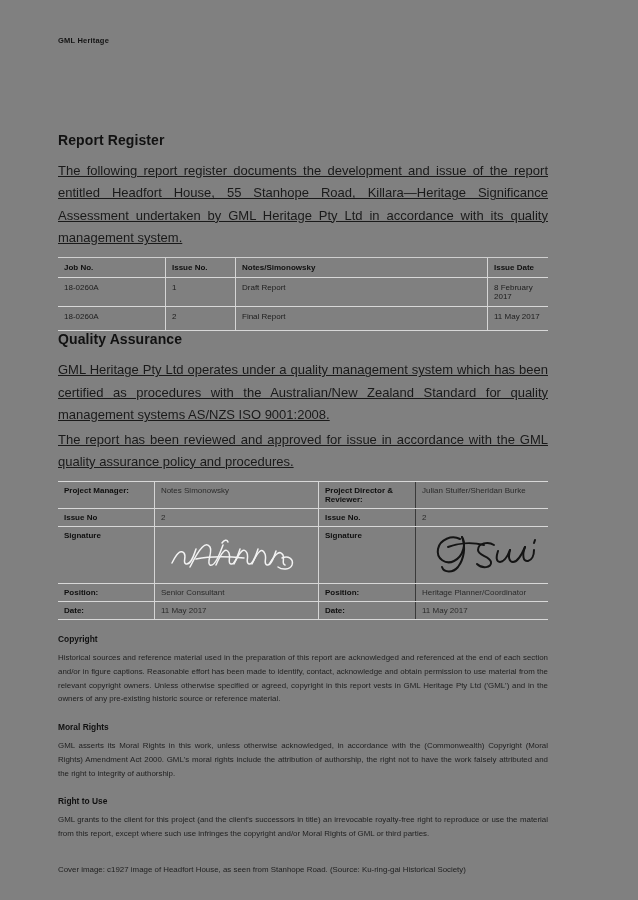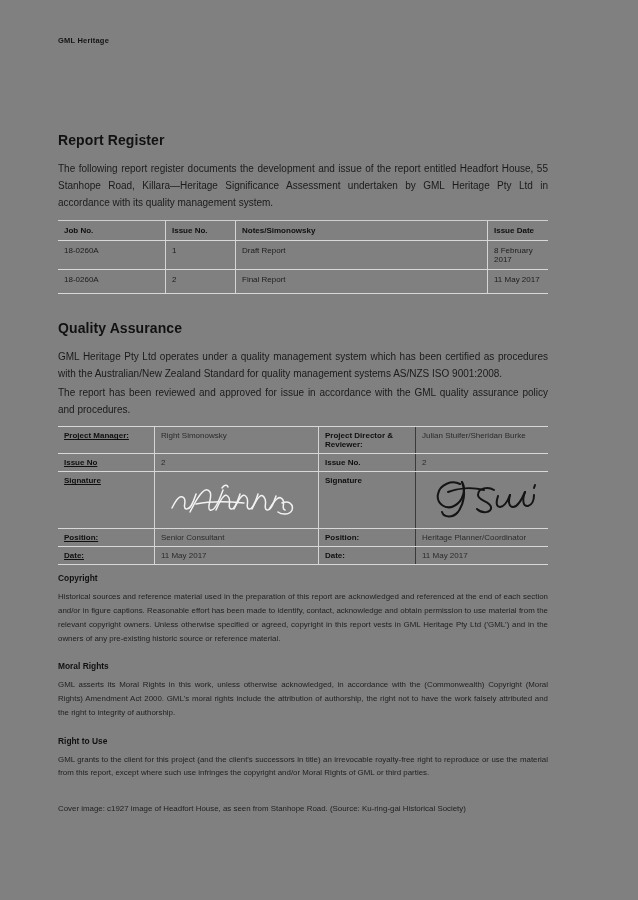--- a/index.html
+++ b/index.html
@@ -37,28 +37,28 @@
     width: 490px;
   }
   h1.section-title {
     font-size: 14px;
     font-weight: bold;
     margin: 0 0 12px 0;
     letter-spacing: 0.1px;
     color: #111;
   }
   h1.section-title.qa {
-    margin-top: 26px;
   }
   p.body-text {
-    font-size: 10px;
+    font-size: 13px;
     line-height: 1.72;
     text-align: justify;
     margin: 0 0 6px 0;
     color: #1a1a1a;
+    text-decoration: underline;
   }
   p.body-text.tight {
     margin-bottom: 2px;
   }
   table.doc-table {
     width: 100%;
     border-collapse: collapse;
     margin-top: 8px;
     font-size: 8px;
   }
@@ -99,21 +99,20 @@
     border-top: 1px solid #d8d8d8;
     border-bottom: 1px solid #d8d8d8;
     padding: 4px 6px;
     vertical-align: top;
     color: #1c1c1c;
   }
   table.qa-table td.label {
     font-weight: bold;
     color: #0f0f0f;
     width: 92px;
-    text-decoration: underline;
   }
   table.qa-table td.value {
     width: 153px;
     border-left: 1px solid #d5d5d5;
     color: #2a2a2a;
   }
   table.qa-table td.label2 {
     font-weight: bold;
     color: #0f0f0f;
     width: 92px;
@@ -135,21 +134,21 @@
   }
   .sig-wrap svg { display: block; }
 
   h2.sub-title {
     font-size: 8.4px;
     font-weight: bold;
     margin: 16px 0 7px 0;
     color: #101010;
   }
   h2.sub-title.first {
-    margin-top: 8px;
+    margin-top: 14px;
   }
   p.fine {
     font-size: 7.9px;
     line-height: 1.74;
     text-align: justify;
     margin: 0;
     color: #1e1e1e;
   }
   p.caption {
     font-size: 7.9px;
@@ -199,21 +198,21 @@
 
     <h1 class="section-title qa">Quality Assurance</h1>
 
     <p class="body-text tight">GML Heritage Pty Ltd operates under a quality management system which has been certified as procedures with the Australian/New Zealand Standard for quality management systems AS/NZS ISO 9001:2008.</p>
     <p class="body-text">The report has been reviewed and approved for issue in accordance with the GML quality assurance policy and procedures.</p>
 
     <table class="qa-table">
       <tbody>
         <tr>
           <td class="label">Project Manager:</td>
-          <td class="value">Right Simonowsky</td>
+          <td class="value">Notes Simonowsky</td>
           <td class="label2">Project Director &amp; Reviewer:</td>
           <td class="value2">Julian Stuifer/Sheridan Burke</td>
         </tr>
         <tr>
           <td class="label">Issue No</td>
           <td class="value">2</td>
           <td class="label2">Issue No.</td>
           <td class="value2">2</td>
         </tr>
         <tr class="sig-row">

